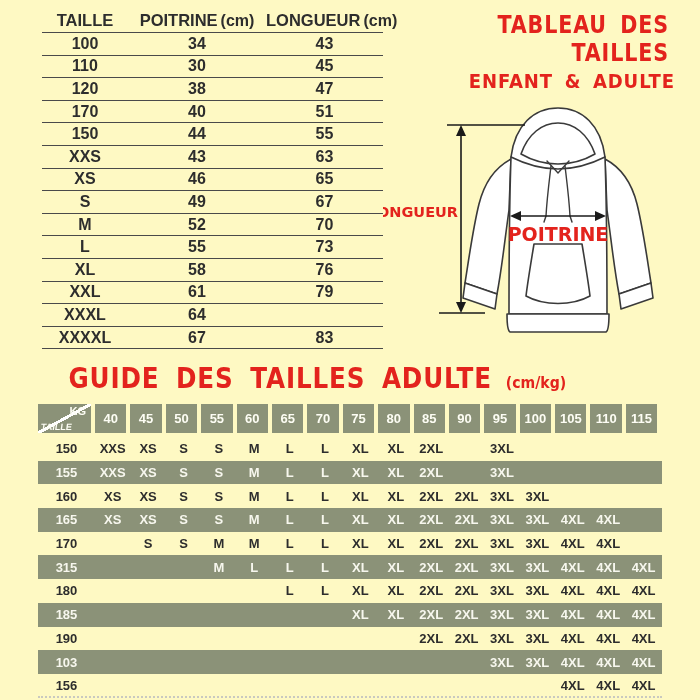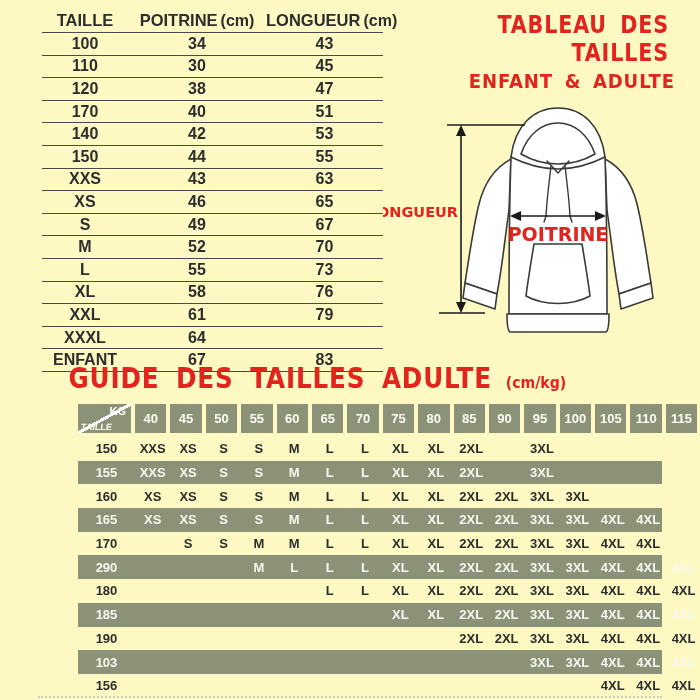--- a/index.html
+++ b/index.html
@@ -40,21 +40,21 @@
   .hoodie-wrap{position:absolute;left:383px;top:94px;width:310px;height:250px;}
   .hoodie-wrap svg{display:block;}
   .garment{fill:#fff;stroke:#3a3a3a;stroke-width:1.6;stroke-linejoin:round;}
   .thin{fill:none;stroke:#3a3a3a;stroke-width:1.4;stroke-linecap:round;}
   .dim{stroke:#1a1a1a;stroke-width:1.6;}
   .dim-head{fill:#1a1a1a;stroke:none;}
   .dim-label{fill:var(--red);font-weight:bold;font-family:"DejaVu Sans",sans-serif;}
 
   
   .guide-table{position:absolute;left:38px;top:404px;width:624px;color:var(--ink);}
-  .g-header,.g-row{display:grid;grid-template-columns:57px repeat(16,35.4px);margin-left:40px;}
+  .g-header,.g-row{display:grid;grid-template-columns:57px repeat(16,35.4px);}
   .g-header{height:29px;}
   .g-hcell{
     background:var(--olive);color:#fdfdf4;font-weight:bold;font-size:13px;
     display:flex;align-items:center;justify-content:center;margin-right:4px;position:relative;
   }
   .g-corner{
     background:linear-gradient(to bottom right,
       var(--olive) calc(50% - 1.5px), #ffffff calc(50% - 1.5px),
       #ffffff calc(50% + 1.5px), var(--olive) calc(50% + 1.5px));
   }
@@ -93,25 +93,20 @@
           <div class="kt-cell">120</div>
           <div class="kt-cell">38</div>
           <div class="kt-cell">47</div>
         </div>
         <div class="kt-row">
           <div class="kt-cell">170</div>
           <div class="kt-cell">40</div>
           <div class="kt-cell">51</div>
         </div>
         <div class="kt-row">
-          <div class="kt-cell">140</div>
-          <div class="kt-cell">42</div>
-          <div class="kt-cell">53</div>
-        </div>
-        <div class="kt-row">
           <div class="kt-cell">150</div>
           <div class="kt-cell">44</div>
           <div class="kt-cell">55</div>
         </div>
         <div class="kt-row">
           <div class="kt-cell">XXS</div>
           <div class="kt-cell">43</div>
           <div class="kt-cell">63</div>
         </div>
         <div class="kt-row">
@@ -142,21 +137,21 @@
         <div class="kt-row">
           <div class="kt-cell">XXL</div>
           <div class="kt-cell">61</div>
           <div class="kt-cell">79</div>
         </div>
         <div class="kt-row">
           <div class="kt-cell">XXXL</div>
           <div class="kt-cell">64</div>
         </div>
         <div class="kt-row">
-          <div class="kt-cell">ENFANT</div>
+          <div class="kt-cell">XXXXL</div>
           <div class="kt-cell">67</div>
           <div class="kt-cell">83</div>
         </div>
       </div>
   </div>
 
   <div class="main-title">
     <div class="t1">TABLEAU DES TAILLES</div>
     <div class="t2">ENFANT &amp; ADULTE</div>
   </div>
@@ -314,21 +309,21 @@
           <div class="g-cell">XL</div>
           <div class="g-cell">2XL</div>
           <div class="g-cell">2XL</div>
           <div class="g-cell">3XL</div>
           <div class="g-cell">3XL</div>
           <div class="g-cell">4XL</div>
           <div class="g-cell">4XL</div>
           <div class="g-cell"></div>
         </div>
         <div class="g-row shaded">
-          <div class="g-cell">290</div>
+          <div class="g-cell">315</div>
           <div class="g-cell"></div>
           <div class="g-cell"></div>
           <div class="g-cell"></div>
           <div class="g-cell">M</div>
           <div class="g-cell">L</div>
           <div class="g-cell">L</div>
           <div class="g-cell">L</div>
           <div class="g-cell">XL</div>
           <div class="g-cell">XL</div>
           <div class="g-cell">2XL</div>

